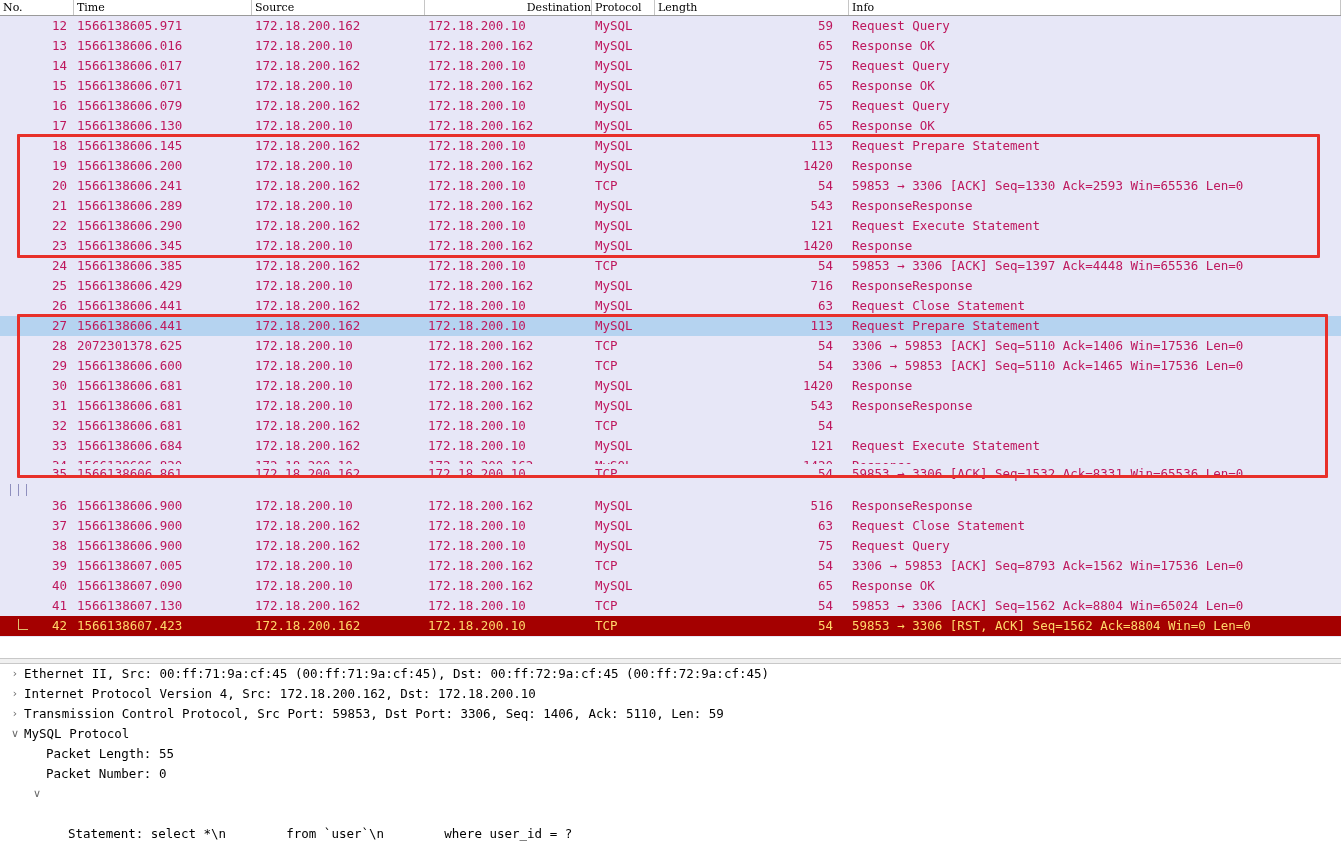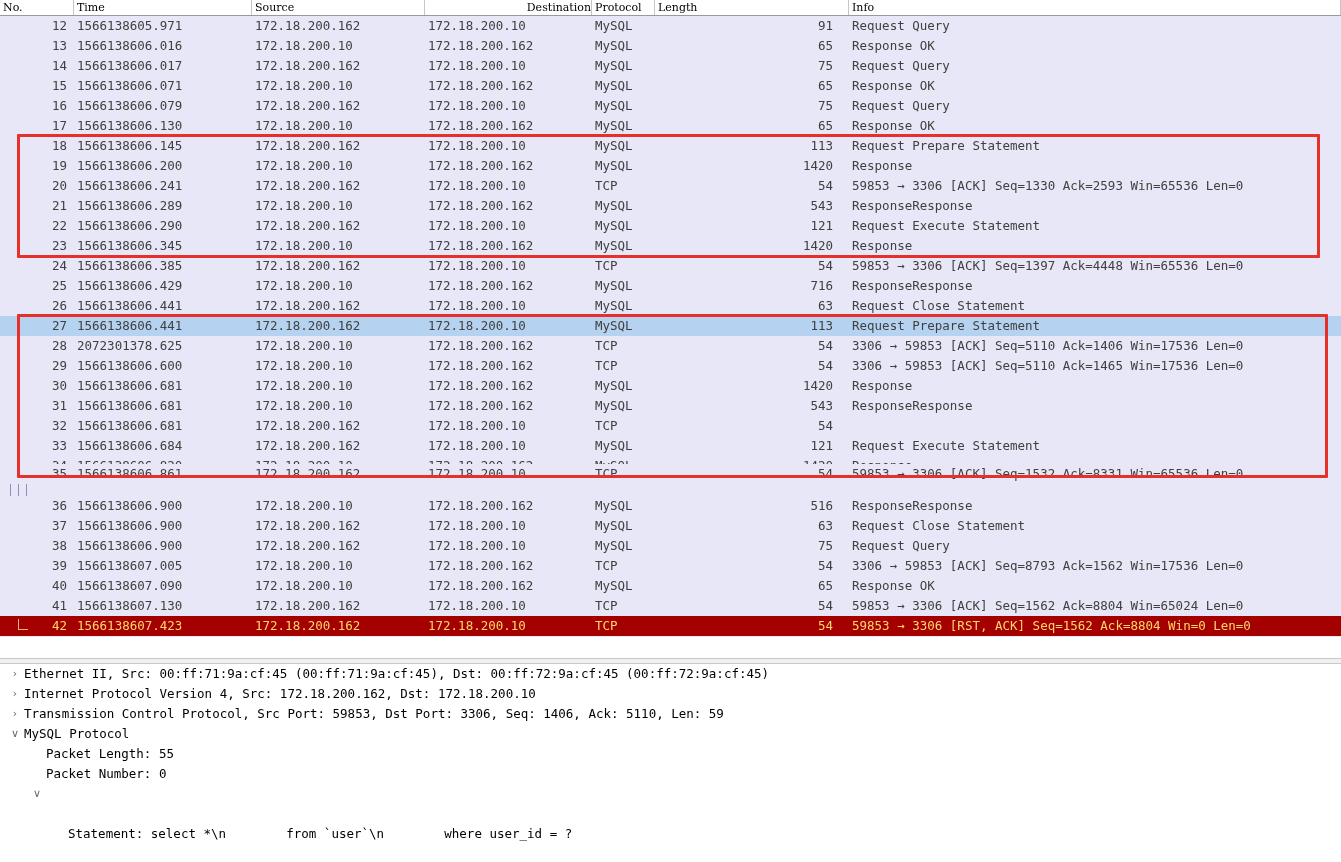--- a/index.html
+++ b/index.html
@@ -53,21 +53,21 @@
   #gutter-l1 { left: 10px; }
   #gutter-l2 { left: 18px; }
   #gutter-l3 { left: 26px; }
 
   .prow {
     position: absolute;
     left: 0; width: 1341px; height: 20px;
     font-size: 12.5px;
     line-height: 20px;
     white-space: nowrap;
-    color: #404040;
+    color: #be185d;
   }
   .prow.default  { background: #e7e7f7; }
   .prow.selected { background: #b5d3f0; }
   .prow.bad      { background: #a40000; color: #ffd86b; }
 
   .cell { position: absolute; top: 0; height: 20px; overflow: hidden; white-space: pre; }
   .c-no     { text-align: right; }
 
   
   .redbox {
@@ -132,21 +132,21 @@
   <div id="rows-area">
     <div class="gutter-line" id="gutter-l1" style="top: 0px; height: 604px;"></div>
     <div class="gutter-line" id="gutter-l2" style="top: 0px; height: 604px;"></div>
     <div class="gutter-line" id="gutter-l3" style="top: 0px; height: 604px;"></div>
   <div class="prow default" style="top: 0px;">
         <div class="cell c-no" style="left: 0px; width: 75px; text-align: right; padding-right: 8px;">12</div>
         <div class="cell c-time" style="left: 77px; width: 175px; text-align: left; padding-left: 0px;">1566138605.971</div>
         <div class="cell c-source" style="left: 255px; width: 170px; text-align: left; padding-left: 0px;">172.18.200.162</div>
         <div class="cell c-dest" style="left: 428px; width: 165px; text-align: left; padding-left: 0px;">172.18.200.10</div>
         <div class="cell c-protocol" style="left: 595px; width: 60px; text-align: left; padding-left: 0px;">MySQL</div>
-        <div class="cell c-length" style="left: 658px; width: 180px; text-align: right; padding-right: 5px;">91</div>
+        <div class="cell c-length" style="left: 658px; width: 180px; text-align: right; padding-right: 5px;">59</div>
         <div class="cell c-info" style="left: 852px; width: 489px; text-align: left; padding-left: 0px;">Request Query</div>
       </div>
       <div class="prow default" style="top: 20px;">
         <div class="cell c-no" style="left: 0px; width: 75px; text-align: right; padding-right: 8px;">13</div>
         <div class="cell c-time" style="left: 77px; width: 175px; text-align: left; padding-left: 0px;">1566138606.016</div>
         <div class="cell c-source" style="left: 255px; width: 170px; text-align: left; padding-left: 0px;">172.18.200.10</div>
         <div class="cell c-dest" style="left: 428px; width: 165px; text-align: left; padding-left: 0px;">172.18.200.162</div>
         <div class="cell c-protocol" style="left: 595px; width: 60px; text-align: left; padding-left: 0px;">MySQL</div>
         <div class="cell c-length" style="left: 658px; width: 180px; text-align: right; padding-right: 5px;">65</div>
         <div class="cell c-info" style="left: 852px; width: 489px; text-align: left; padding-left: 0px;">Response OK</div>

